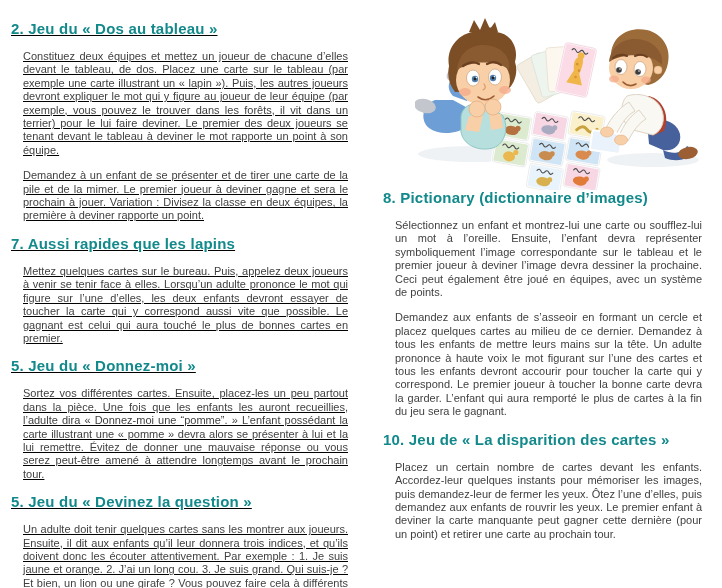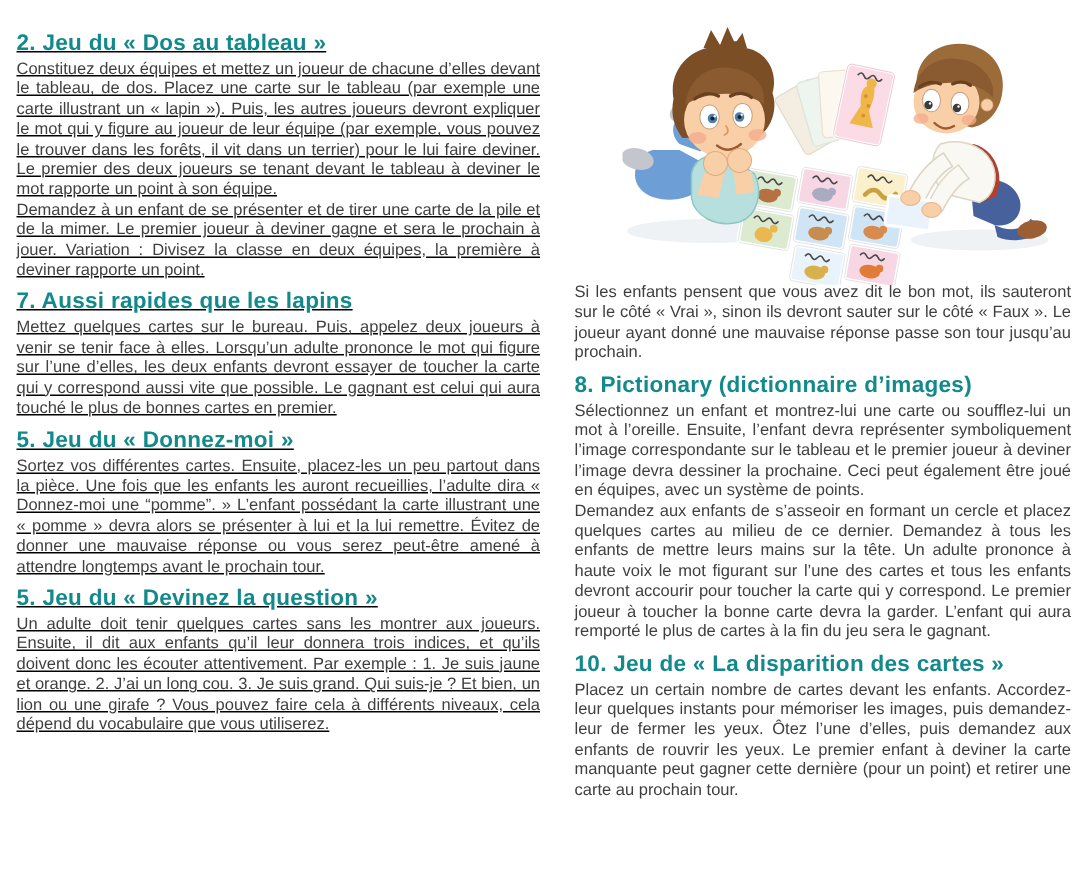--- a/index.html
+++ b/index.html
@@ -18,21 +18,21 @@
     font-size:15px; line-height:18px; font-weight:700;
     color:#12898b;
     margin:5px 0 2px 0;
     letter-spacing:0.2px;
   }
   section:first-child .hd { margin-top:0; }
   .bd {
     font-size:11px; line-height:13.4px;
     color:#3f3f3f;
     text-align:justify;
-    margin:0;
+    margin:12px;
   }
   .cont { margin-bottom:2px; }
   .illustration { position:absolute; left:415px; top:4px; }
 </style>
 </head>
 <body>
 
 <div class="page">
 
   <div class="col col-left">
@@ -202,21 +202,20 @@
       <circle cx="205" cy="65" r="0.8" fill="#ffffff"></circle>
         <circle cx="224" cy="67" r="0.8" fill="#ffffff"></circle>
       <ellipse cx="199" cy="75" rx="5" ry="3.5" fill="#f4a989" opacity="0.75"></ellipse>
       <ellipse cx="231" cy="76" rx="5" ry="3.5" fill="#f4a989" opacity="0.75"></ellipse>
       <path d="M208,78 q6,6 13,2" stroke="#9c5b33" stroke-width="1.6" fill="none" stroke-linecap="round"></path>
       <circle cx="243" cy="66" r="4" fill="#f9cfa7" stroke="#e0ac7e" stroke-width="0.6"></circle>
     </g>
   </svg>
 
   <div class="col col-right">
-    <p class="bd cont">Si les enfants pensent que vous avez dit le bon mot, ils sauteront sur le côté « Vrai », sinon ils devront sauter sur le côté « Faux ». Le joueur ayant donné une mauvaise réponse passe son tour jusqu’au prochain.</p>
     <section>
       <h2 class="hd">8. Pictionary (dictionnaire d’images)</h2>
       <p class="bd">Sélectionnez un enfant et montrez-lui une carte ou soufflez-lui un mot à l’oreille. Ensuite, l’enfant devra représenter symboliquement l’image correspondante sur le tableau et le premier joueur à deviner l’image devra dessiner la prochaine. Ceci peut également être joué en équipes, avec un système de points.</p>
     </section>
     <section>
       <p class="bd">Demandez aux enfants de s’asseoir en formant un cercle et placez quelques cartes au milieu de ce dernier. Demandez à tous les enfants de mettre leurs mains sur la tête. Un adulte prononce à haute voix le mot figurant sur l’une des cartes et tous les enfants devront accourir pour toucher la carte qui y correspond. Le premier joueur à toucher la bonne carte devra la garder. L’enfant qui aura remporté le plus de cartes à la fin du jeu sera le gagnant.</p>
     </section>
     <section>
       <h2 class="hd">10. Jeu de « La disparition des cartes »</h2>
       <p class="bd">Placez un certain nombre de cartes devant les enfants. Accordez-leur quelques instants pour mémoriser les images, puis demandez-leur de fermer les yeux. Ôtez l’une d’elles, puis demandez aux enfants de rouvrir les yeux. Le premier enfant à deviner la carte manquante peut gagner cette dernière (pour un point) et retirer une carte au prochain tour.</p>

